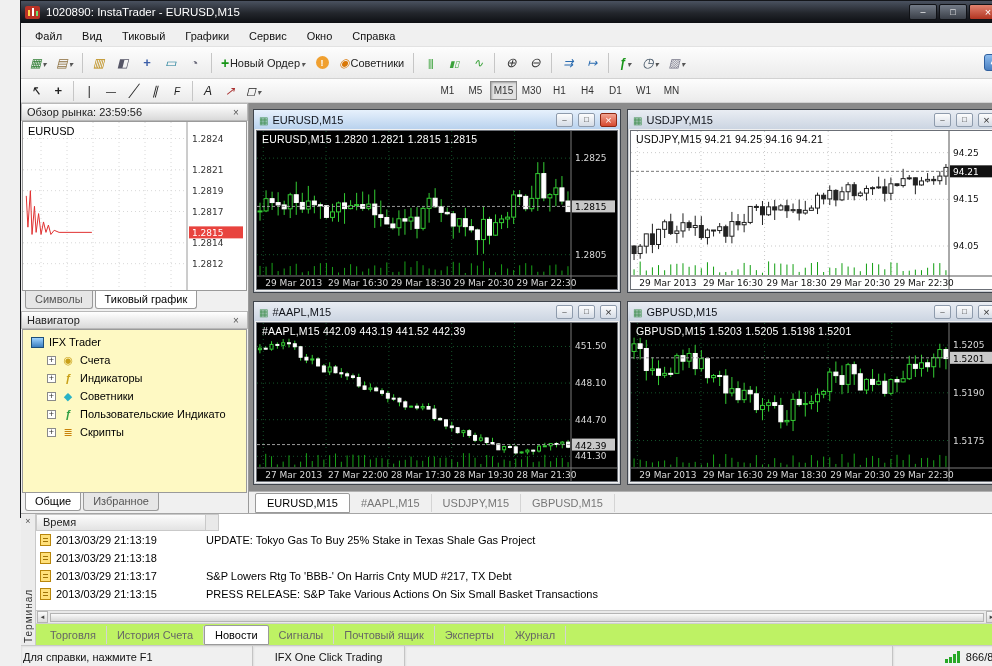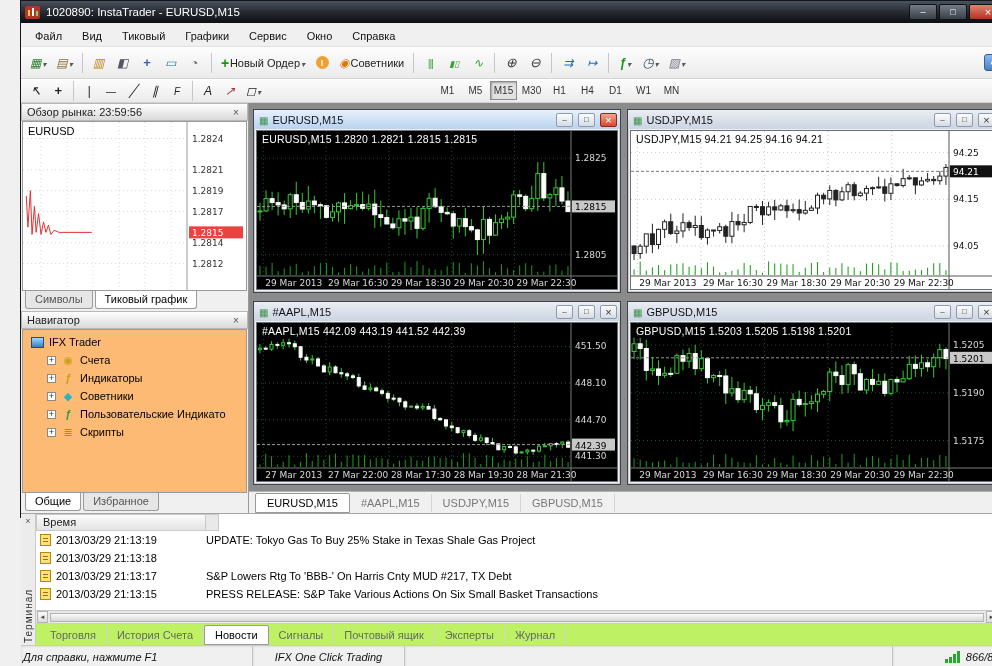--- a/index.html
+++ b/index.html
@@ -72,21 +72,21 @@
   .panel-close::before{content:"×";}
   .panel-tabs{height:20px;display:flex;align-items:flex-start;padding-left:4px;gap:2px;flex:0 0 auto;}
   .ptab{padding:2px 9px 3px;border:1px solid #9a9a9a;border-top:none;border-radius:0 0 3px 3px;background:#e6e6e6;color:#555;}
   .ptab.active{background:#fff;color:#000;}
 
   
   .mw-chart{height:170px;margin:0 1px;background:#fff;border:1px solid #9a9a9a;position:relative;flex:0 0 auto;}
   .mw-symbol{position:absolute;top:3px;left:5px;font-size:11px;color:#000;}
 
   
-  .nav-tree{flex:1;margin:0 1px;background:#fdba74;border:1px solid #9a9a9a;padding-top:3px;overflow:hidden;}
+  .nav-tree{flex:1;margin:0 1px;background:#fef9c3;border:1px solid #9a9a9a;padding-top:3px;overflow:hidden;}
   .tree-row{display:flex;align-items:center;height:18px;padding-left:8px;gap:5px;color:#000;}
   .tree-row.child{padding-left:24px;}
   .expand{width:9px;height:9px;border:1px solid #8a8a8a;background:#fff;font-size:9px;line-height:7px;text-align:center;color:#333;flex:0 0 auto;}
   .expand::before{content:"+";}
   .nicon{width:14px;height:13px;flex:0 0 auto;display:flex;align-items:center;justify-content:center;font-size:11px;}
   .ic-root{background:linear-gradient(#9fd4ff,#3b7fc0);border:1px solid #1d4f7a;width:13px;height:11px;}
   .ic-accounts::before{content:"◉";color:#c9a018;}
   .ic-indicators::before{content:"ƒ";color:#c9a018;font-weight:bold;font-style:italic;}
   .ic-experts::before{content:"◆";color:#2ab3c6;}
   .ic-custom::before{content:"ƒ";color:#2f9e44;font-weight:bold;font-style:italic;}
@@ -137,21 +137,21 @@
   .news-icon::before{content:"";position:absolute;left:2px;top:3px;right:2px;height:1px;background:#a07408;box-shadow:0 3px 0 #a07408;}
   .term-vscroll{position:absolute;right:0;top:17px;bottom:13px;width:13px;background:#e9e9e9;border-left:1px solid #c6c6c6;display:flex;flex-direction:column;justify-content:space-between;align-items:center;padding:1px 0;}
   .term-hscroll{position:absolute;left:0;right:13px;bottom:0;height:13px;background:#e9e9e9;border-top:1px solid #c6c6c6;display:flex;justify-content:space-between;align-items:center;padding:0 1px;}
   .hthumb{height:9px;flex:1;margin:0 2px;background:linear-gradient(#fafafa,#d8d8d8);border:1px solid #b4b4b4;}
   .term-tabs{position:absolute;left:15px;right:0;bottom:0;height:22px;display:flex;align-items:center;padding-left:4px;background:#bef264;border-top:1px solid #cfcfcf;}
   .ttab{padding:3px 10px;color:#666;border-right:1px solid #d4d4d4;}
   .ttab.active{background:#fff;border:1px solid #9a9a9a;border-radius:2px 2px 0 0;color:#000;}
 
   
   .statusbar{height:22px;display:flex;align-items:stretch;background:#f0f0f0;border-top:1px solid #c9c9c9;flex:0 0 auto;}
-  .sb-cell{display:flex;align-items:center;padding:0 2px;border-right:1px solid #c4c4c4;box-shadow:inset 1px 1px 2px rgba(0,0,0,.07);color:#111;font-style:italic;}
+  .sb-cell{display:flex;align-items:center;padding:0 2px;border-right:1px solid #c4c4c4;box-shadow:inset 1px 1px 2px rgba(0,0,0,.07);color:#111;}
   .sb-help{width:232px;flex:0 0 auto;}
   .sb-trade{width:152px;flex:0 0 auto;justify-content:center;}
   .sb-spacer{flex:1;}
   .sb-traffic{width:118px;flex:0 0 auto;gap:6px;justify-content:flex-end;}
   .traffic-bars{display:flex;align-items:flex-end;gap:1px;height:12px;}
   .traffic-bars i{display:block;width:3px;background:#27a827;}
   .tb1{height:4px;} .tb2{height:6px;} .tb3{height:9px;} .tb4{height:12px;}
   svg text{font-family:"DejaVu Sans",sans-serif;}
 </style>
 </head>

